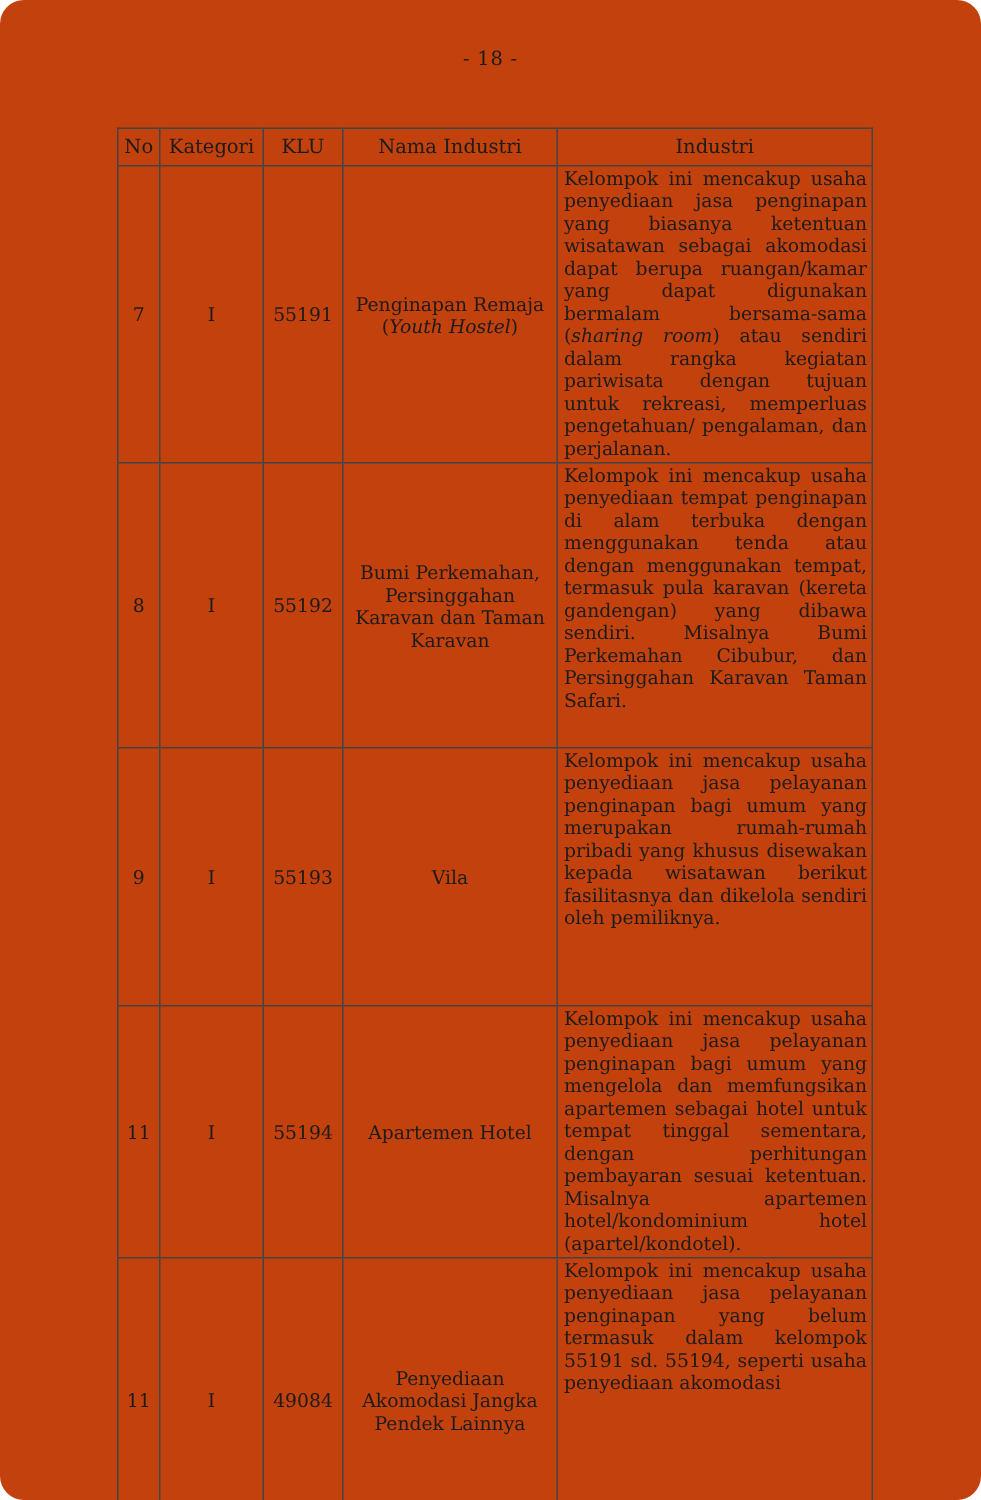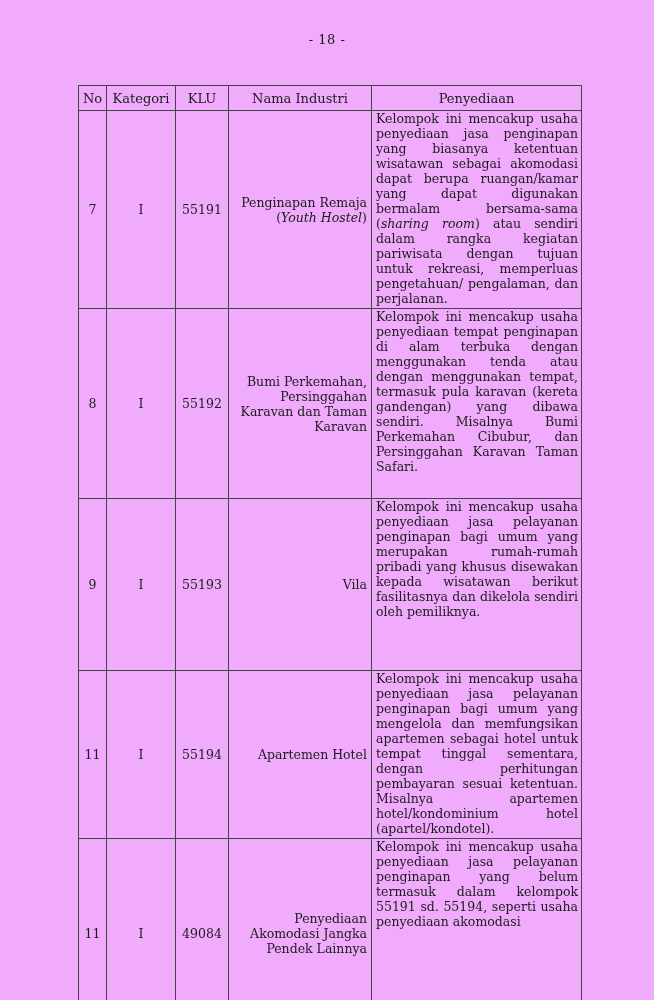--- a/index.html
+++ b/index.html
@@ -10,22 +10,23 @@
   body {
     width: 654px;
     height: 1000px;
     font-family: "DejaVu Serif", serif;
     color: #1c1c1c;
   }
   .page {
     position: relative;
     width: 654px;
     height: 1000px;
-    background: #f0abfc;
+    background: #c2410c;
     overflow: hidden;
+    border-radius: 16px;
   }
   .pagenum {
     position: absolute;
     top: 32px;
     left: 0;
     width: 100%;
     text-align: center;
     font-size: 13px;
     letter-spacing: 0.5px;
   }
@@ -51,21 +52,21 @@
     padding: 3px 2px;
     height: 18px;
     vertical-align: middle;
   }
   td.c-no, td.c-kat, td.c-klu {
     text-align: center;
     vertical-align: middle;
     padding: 1px 2px;
   }
   td.c-nama {
-    text-align: right;
+    text-align: center;
     vertical-align: middle;
     padding: 2px 4px;
   }
   td.c-desc {
     text-align: justify;
     vertical-align: top;
     padding: 0 3px 2px 4px;
   }
   
   tbody.klu-body tr:nth-child(1) { height: 45px; }
@@ -88,21 +89,21 @@
       <col style="width:53px">
       <col style="width:143px">
       <col style="width:210px">
     </colgroup>
     <thead>
       <tr>
         <th>No</th>
         <th>Kategori</th>
         <th>KLU</th>
         <th>Nama Industri</th>
-        <th>Penyediaan</th>
+        <th>Industri</th>
       </tr>
     </thead>
     <tbody class="klu-body">
         <tr>
           <td class="c-no">7</td>
           <td class="c-kat">I</td>
           <td class="c-klu">55191</td>
           <td class="c-nama"><span>Penginapan Remaja (</span><i>Youth Hostel</i><span>)</span></td>
           <td class="c-desc"><span>Kelompok ini mencakup usaha penyediaan jasa penginapan yang biasanya ketentuan wisatawan sebagai akomodasi dapat berupa ruangan/kamar yang dapat digunakan bermalam bersama-sama (</span><i>sharing room</i><span>) atau sendiri dalam rangka kegiatan pariwisata dengan tujuan untuk rekreasi, memperluas pengetahuan/ pengalaman, dan perjalanan.</span></td>
         </tr>

